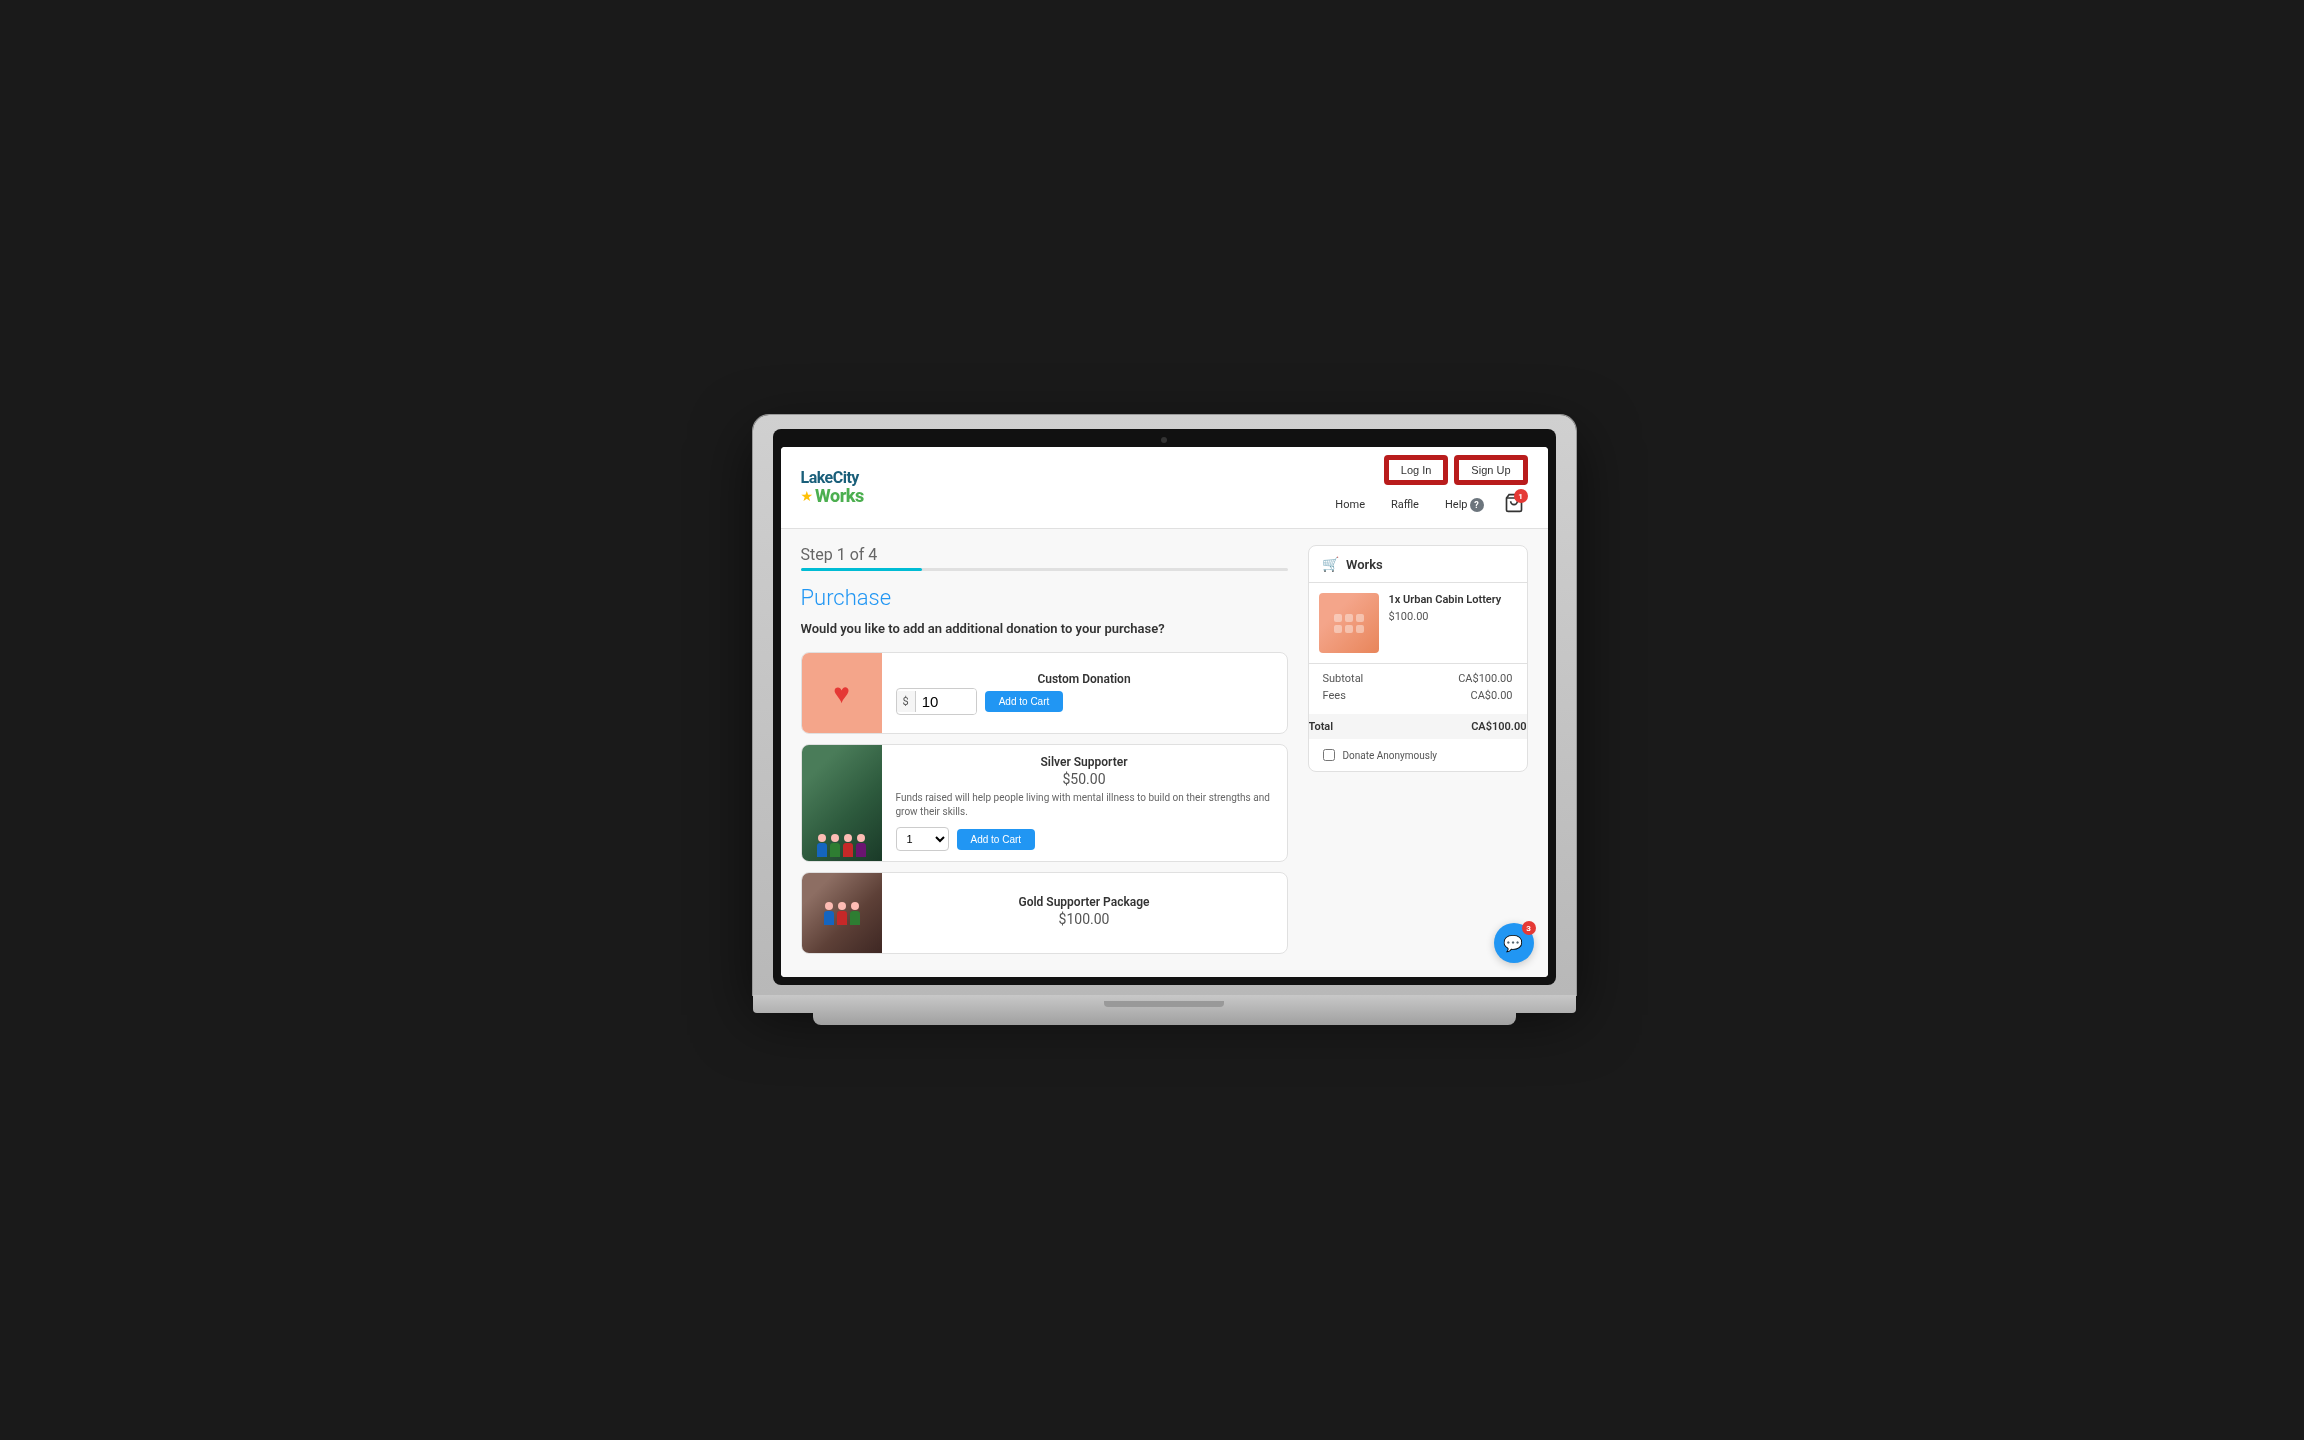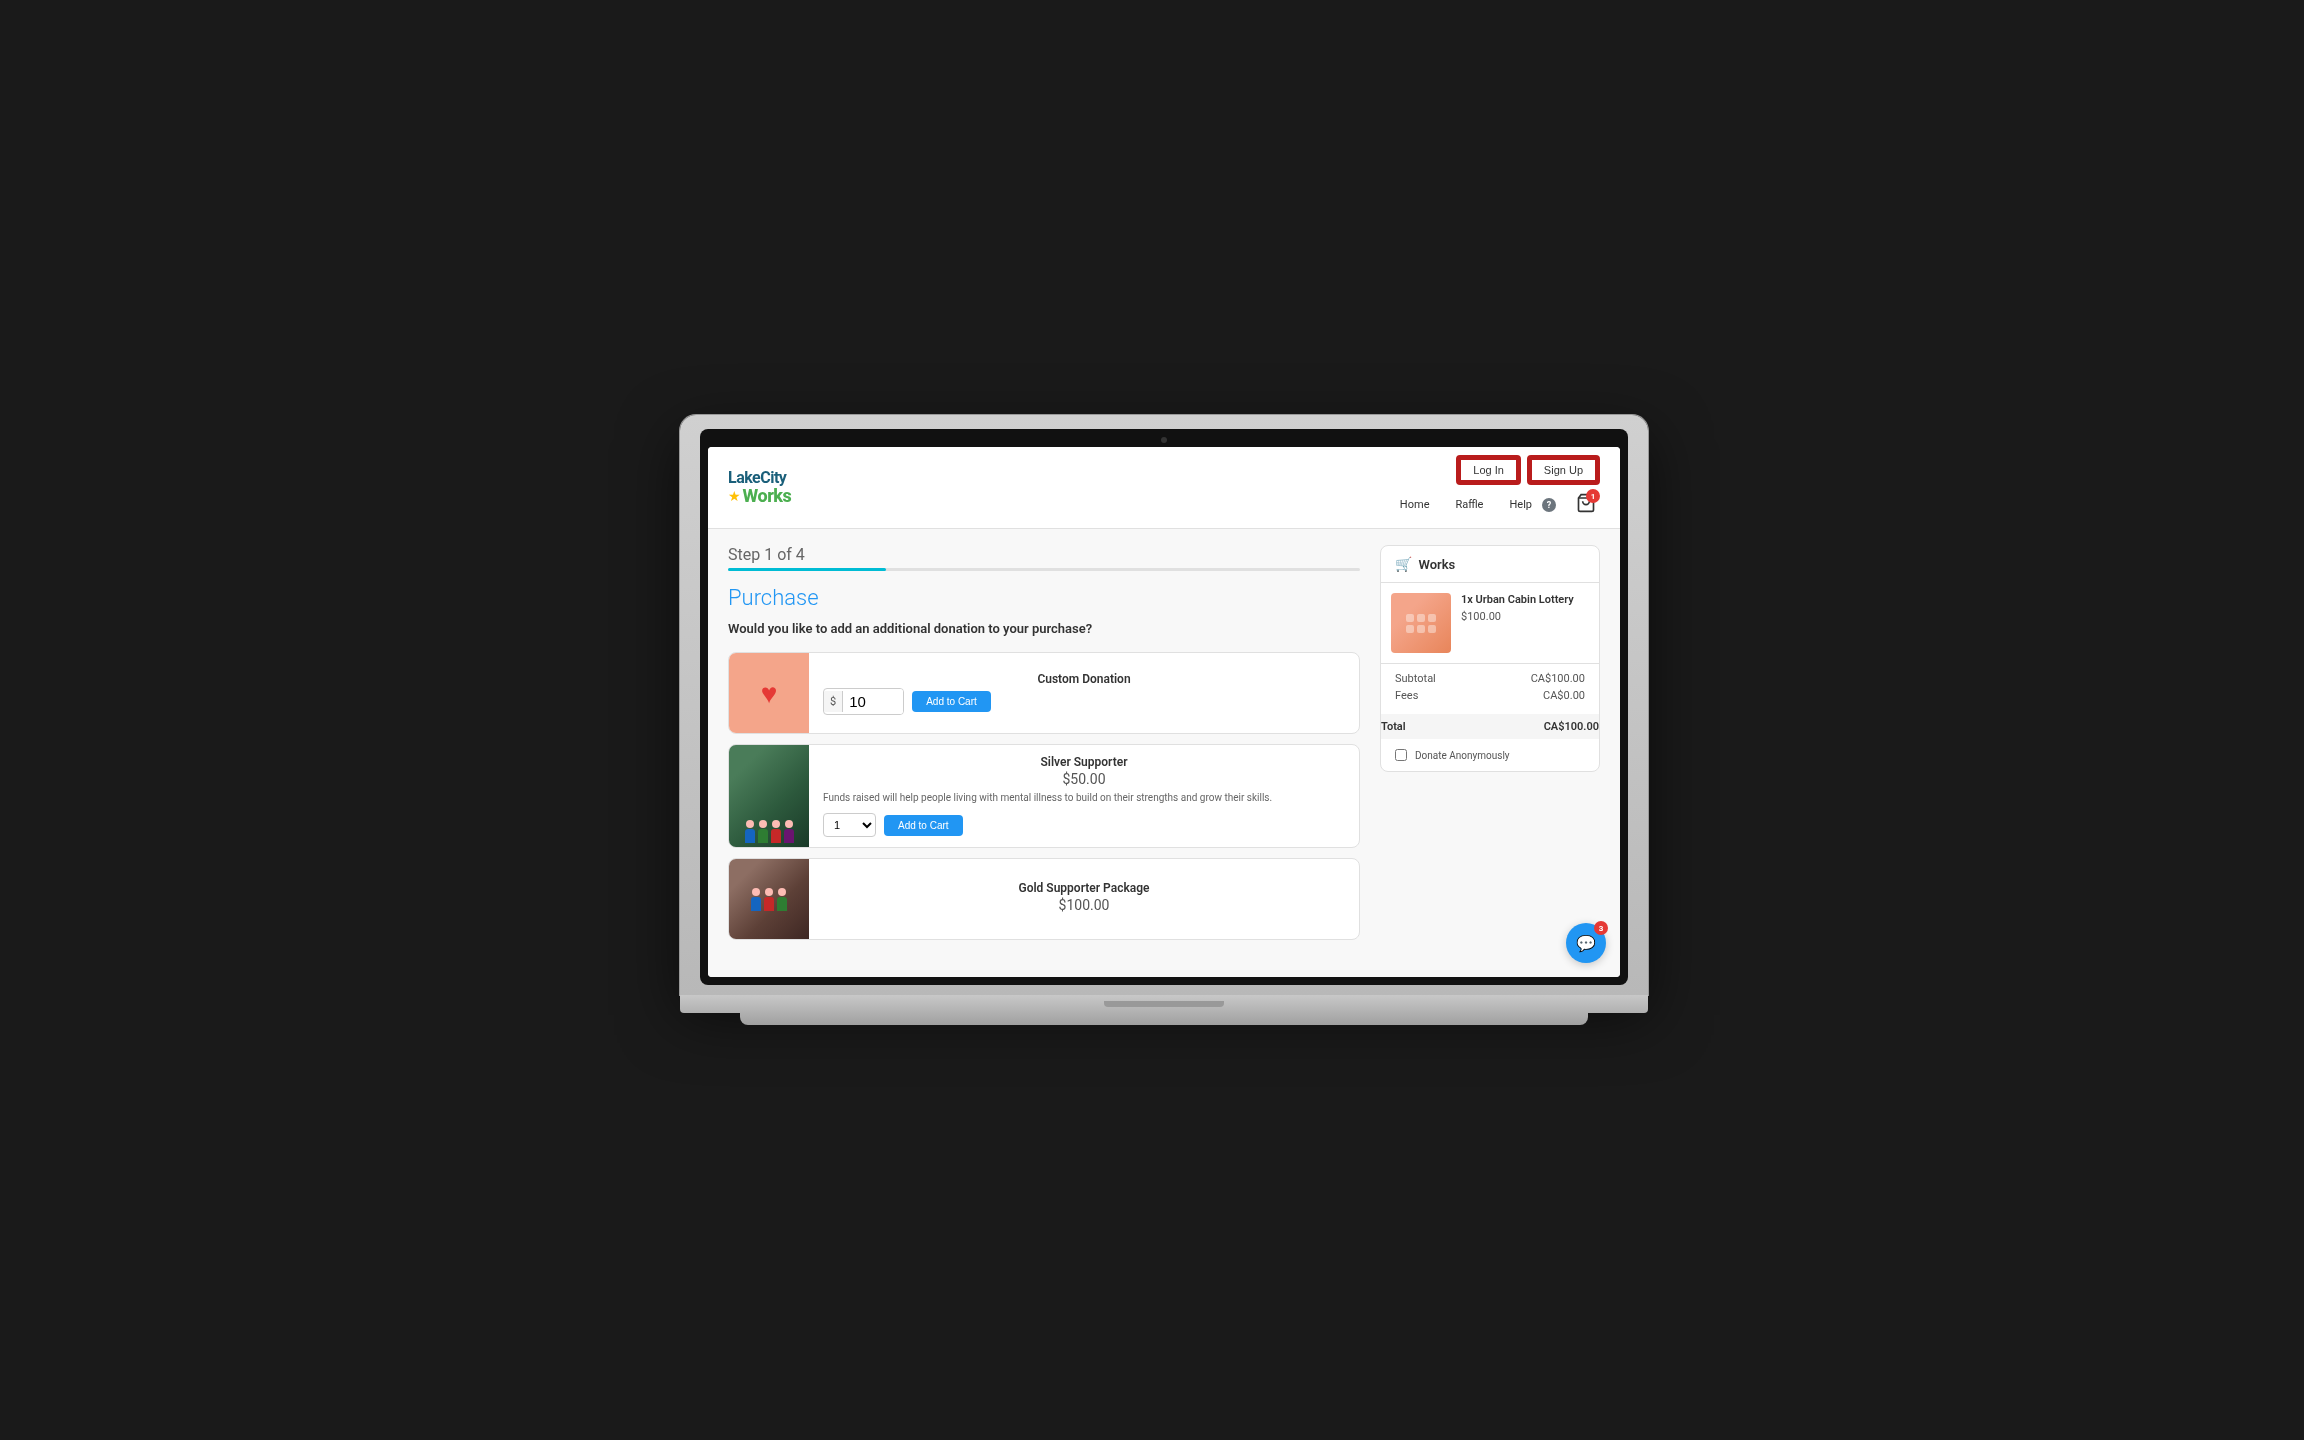--- a/index.html
+++ b/index.html
@@ -6,21 +6,21 @@
     body {
       background: #1a1a1a;
       display: flex;
       justify-content: center;
       align-items: center;
       min-height: 100vh;
       font-family: -apple-system, BlinkMacSystemFont, 'Segoe UI', Roboto, sans-serif;
     }
 
     .laptop-outer {
-      width: 968px;
+      width: 823px;
       position: relative;
       margin-left: 24px;
     }
 
     .laptop-body {
       background: linear-gradient(180deg, #d0d0d0 0%, #b8b8b8 100%);
       border-radius: 16px 16px 0 0;
       padding: 14px 20px 10px;
       box-shadow: 0 0 0 1px #999, 0 20px 60px rgba(0,0,0,0.6);
     }
@@ -136,21 +136,21 @@
       padding: 4px 10px;
       font-size: 11px;
       color: #333;
       cursor: pointer;
       border-radius: 4px;
     }
 
     .nav-help {
       display: flex;
       align-items: center;
-      gap: 10px;
+      gap: 2px;
     }
 
     .help-circle {
       width: 14px;
       height: 14px;
       background: #6c757d;
       border-radius: 50%;
       color: #fff;
       font-size: 9px;
       display: flex;

